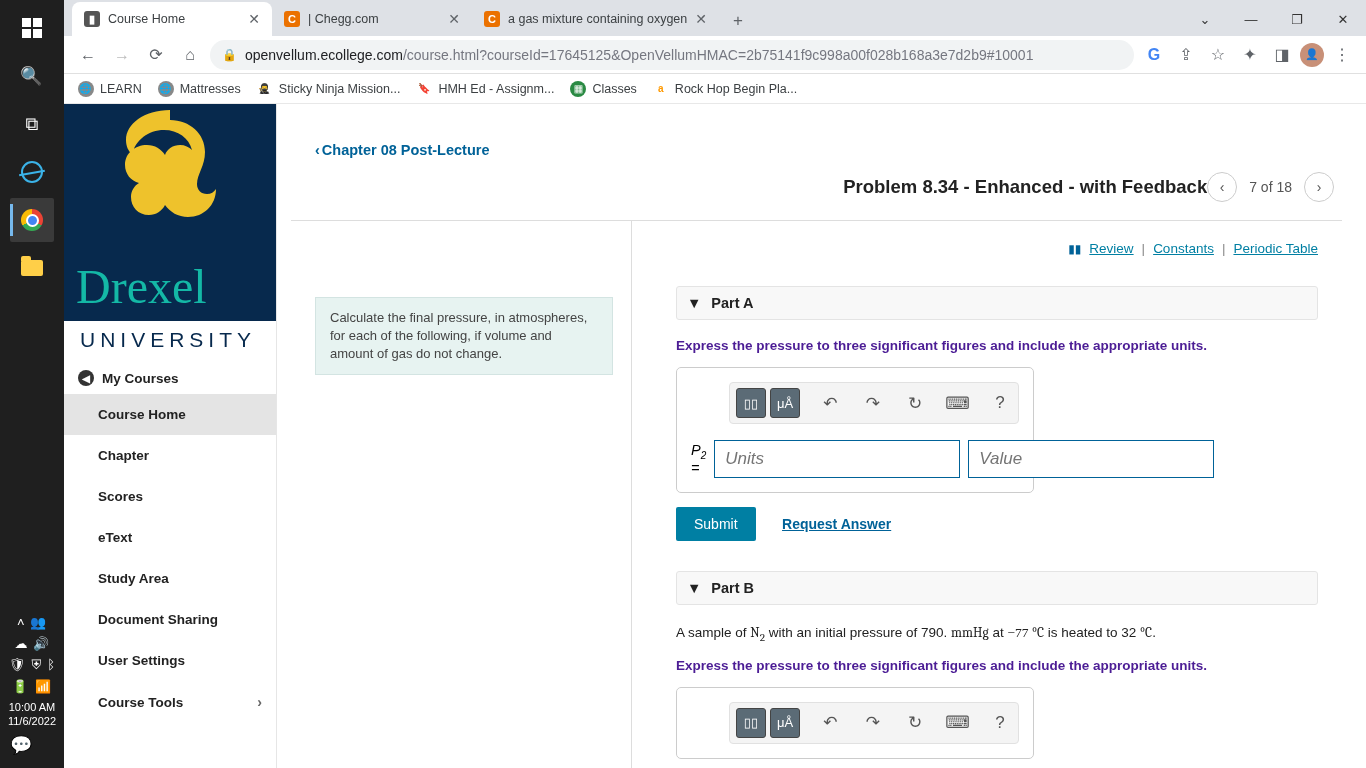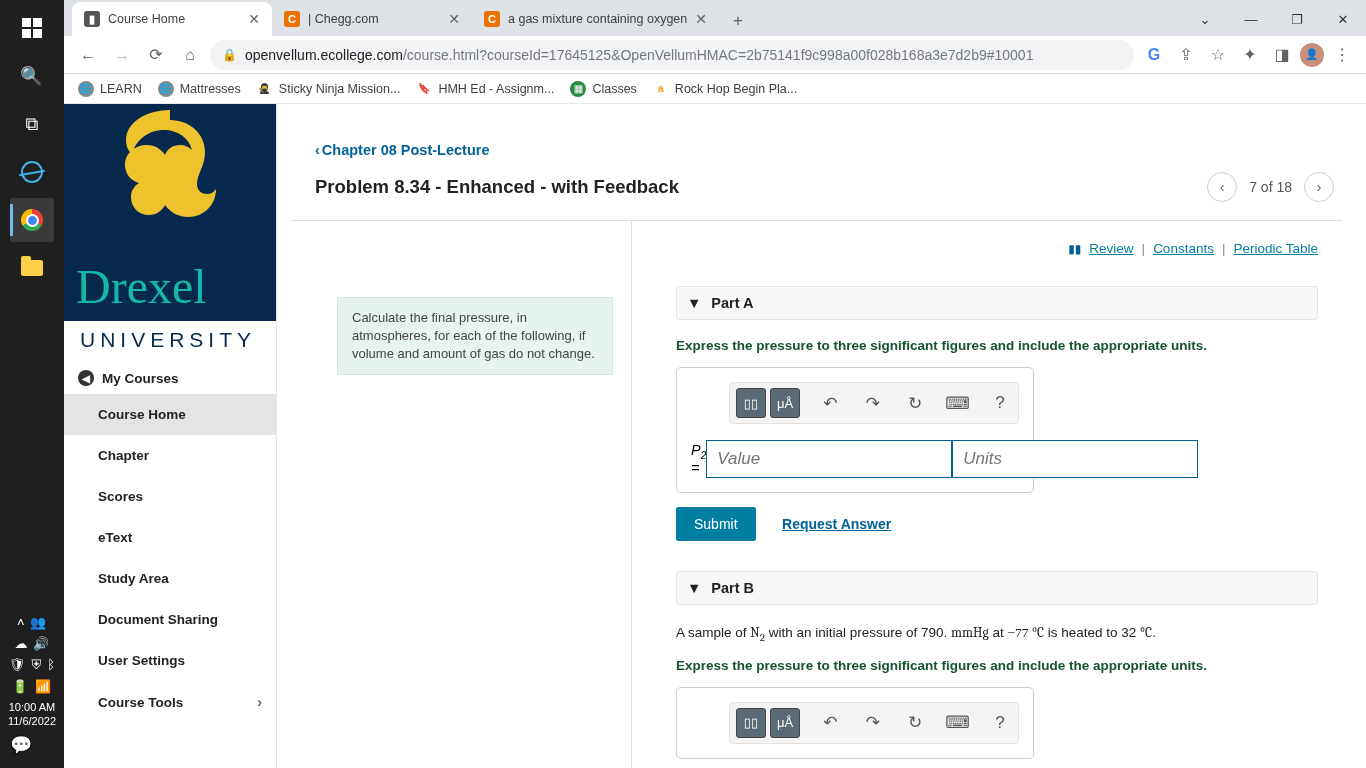--- a/index.html
+++ b/index.html
@@ -68,46 +68,46 @@
 .navlist .item{padding:13px 14px 13px 34px;font-size:13.5px;font-weight:700;color:#222;display:flex;align-items:center;justify-content:space-between;}
 .navlist .item.active{background:#e4e4e4;}
 .navlist .item .chev{font-size:14px;color:#666;}
 
 .page-main{ flex:1; overflow-y:auto; position:relative;}
 .page-main::-webkit-scrollbar{width:16px;}
 .page-main::-webkit-scrollbar-thumb{background:#c1c1c1;border-radius:2px;}
 .page-main::-webkit-scrollbar-track{background:#f1f1f1;}
 .content{padding:10px 24px 20px 14px;}
 .chapter-link{display:inline-flex;align-items:center;gap:2px;color:#006298;font-size:14.5px;font-weight:700;padding:28px 0 8px 24px;}
-.prob-row{display:flex;align-items:center;justify-content:space-between;padding:6px 8px 18px 24px;border-bottom:1px solid #ddd;}
+.prob-row{display:flex;align-items:center;justify-content:flex-end;padding:6px 8px 18px 24px;border-bottom:1px solid #ddd;}
 .prob-title{font-size:18.5px;font-weight:700;color:#222;}
 .pager{display:flex;align-items:center;gap:12px;color:#555;font-size:14px;}
 .pgbtn{width:30px;height:30px;border:1px solid #ccc;border-radius:50%;display:flex;align-items:center;justify-content:center;}
 
 .two-col{display:flex;gap:0;margin-top:0;}
 .col-left{width:340px;padding:76px 18px 0 24px;}
-.instr-box{background:#e7f3f1;border:1px solid #d3e4e2;padding:11px 14px;font-size:13px;color:#444;line-height:18px;margin-left:22px;}
+.instr-box{background:#e7f3f1;border:1px solid #d3e4e2;padding:11px 14px;font-size:13px;color:#444;line-height:18px;}
 .col-right{flex:1;border-left:1px solid #ddd;padding:20px 24px 40px 44px;}
 
 .top-links{display:flex;justify-content:flex-end;gap:8px;font-size:13.5px;color:#007fa3;align-items:center;padding-bottom:30px;}
 .top-links a{color:#007fa3;text-decoration:underline;}
 .top-links .sep{color:#888;}
 .top-links .ico-review{color:#006298;font-size:12px;text-decoration:none;}
 
 .part-head{display:flex;align-items:center;gap:10px;background:#f8f8f8;border:1px solid #e4e4e4;border-radius:3px;padding:8px 10px;font-size:14.5px;font-weight:700;color:#222;}
 .part-body{padding:18px 0 30px 0;}
 .qtext{font-size:13.5px;color:#222;line-height:20px;padding-bottom:10px;}
-.qbold{font-size:13.5px;color:#14532d;font-weight:700;padding-bottom:14px;}
+.qbold{font-size:13.5px;color:#4c1d95;font-weight:700;padding-bottom:14px;}
 
 .answer-box{border:1px solid #ccc;border-radius:5px;padding:14px;display:flex;flex-direction:column;gap:16px;width:358px;}
 .ans-toolbar{background:#f4f4f4;border:1px solid #e1e1e1;border-radius:4px;height:42px;display:flex;align-items:center;gap:10px;padding:0 6px;align-self:flex-end;width:290px;justify-content:space-between;}
 .ans-toolbar .grp{display:flex;gap:4px;}
 .ans-toolbar .btn{width:30px;height:30px;background:#5b6b76;border-radius:3px;border:1px solid #444;display:flex;align-items:center;justify-content:center;color:#fff;font-size:13px;}
 .ans-toolbar .ico{width:24px;height:24px;display:flex;align-items:center;justify-content:center;color:#555;font-size:17px;}
-.ans-row{display:flex;align-items:center;gap:0;}
+.ans-row{display:flex;align-items:center;gap:8px;}
 .ans-row .lbl{font-size:14.5px;font-style:italic;}
 .ans-row .lbl sub{font-size:10px;}
 .ans-row .inp{flex:1;height:38px;border:1px solid #006298;background:#fff;padding:0 10px;font-size:17px;font-style:italic;color:#888;}
 
 .btn-submit{background:#007fa3;color:#fff;border:none;padding:9px 18px;font-size:14px;font-weight:500;border-radius:2px;}
 .btn-req{color:#006298;font-size:14px;font-weight:700;text-decoration:underline;margin-left:22px;}
 .submit-row{padding-top:14px;}
 .neg{font-family:"Cambria Math",serif;}
 </style>
 </head>
@@ -313,22 +313,22 @@
                     <div class="btn">μÅ</div>
                   </div>
                   <div class="ico">↶</div>
                   <div class="ico">↷</div>
                   <div class="ico">↻</div>
                   <div class="ico">⌨</div>
                   <div class="ico">?</div>
                 </div>
                 <div class="ans-row">
                   <span class="lbl"><span>P</span><sub>2</sub><span> = </span></span>
+                  <input class="inp" placeholder="Units" style="">
                   <input class="inp" placeholder="Value" style="">
-                  <input class="inp" placeholder="Units" style="">
                 </div>
               </div>
               <div class="submit-row">
                 <button class="btn-submit">Submit</button>
                 <a class="btn-req">Request Answer</a>
               </div>
             </div>
 
             <div class="part-head">
               <span>▼</span>

